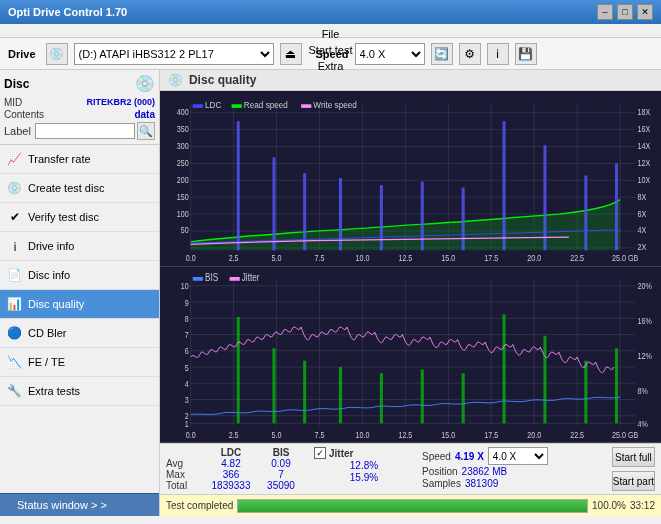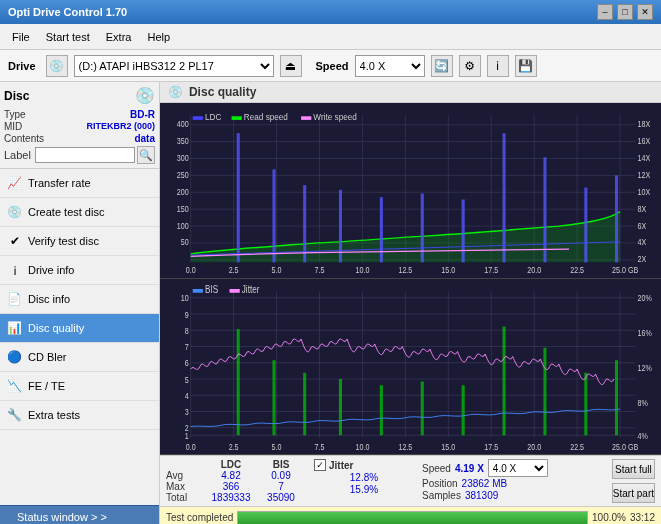--- a/index.html
+++ b/index.html
@@ -25,21 +25,22 @@
       font-size: 9px; cursor: pointer; color: #000;
     }
 
     
     .menu-bar {
       background: #f0f0f0;
       border-bottom: 1px solid #ccc;
       display: flex;
       align-items: center;
       padding: 2px 4px;
-      height: 26px;
+      height: 14px;
+      flex-direction: column;
     }
     .menu-item {
       padding: 2px 8px;
       cursor: pointer;
       font-size: 11px;
     }
 
     
     .toolbar {
       background: #f5f5f5;
@@ -278,24 +279,20 @@
 </div>
 
 <div class="main-layout">
 
   <div class="sidebar">
 
     <div class="disc-panel">
       <div class="disc-panel-header">
         <span class="disc-label">Disc</span>
         <span class="disc-icon">💿</span>
-      </div>
-      <div class="disc-row">
-        <span class="disc-row-key">Type</span>
-        <span class="disc-row-val">BD-R</span>
       </div>
       <div class="disc-row">
         <span class="disc-row-key">MID</span>
         <span class="disc-row-val" style="font-size:9px">RITEKBR2 (000)</span>
       </div>
       <div class="disc-row">
         <span class="disc-row-key">Contents</span>
         <span class="disc-row-val">data</span>
       </div>
       <div class="label-row">

